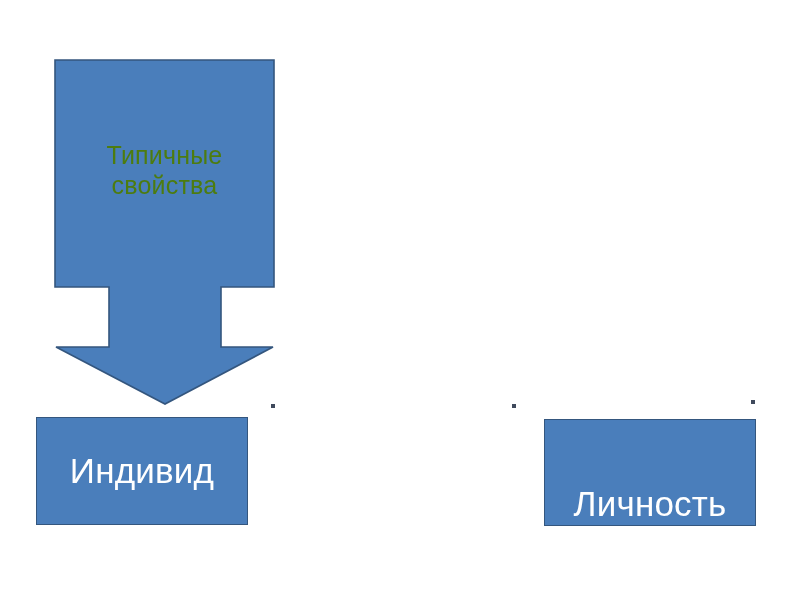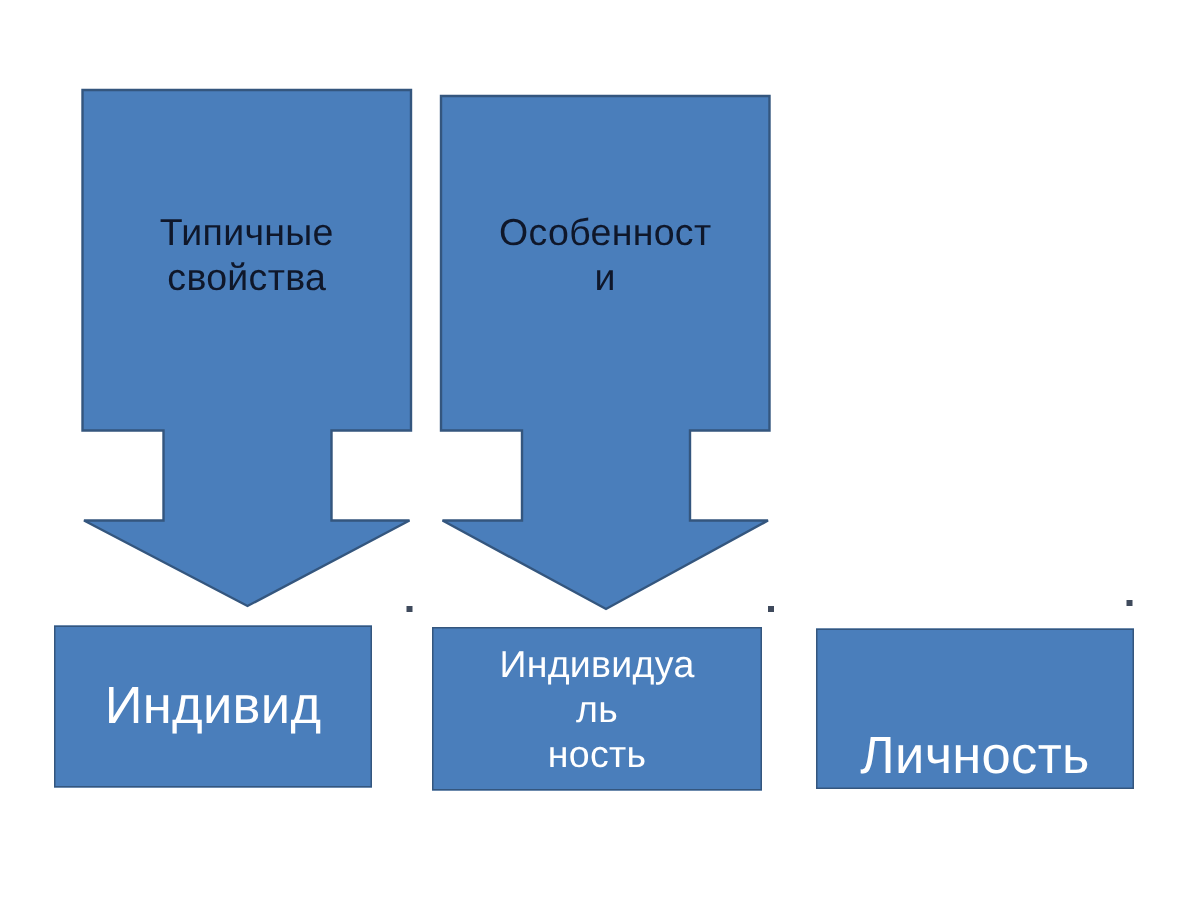--- a/index.html
+++ b/index.html
@@ -26,21 +26,21 @@
   .arrow-callout svg {
     position: absolute;
     left: 0;
     top: 0;
     overflow: visible;
   }
   .callout-label {
     position: absolute;
     left: 0;
     right: 0;
-    color: #0f172a;
+    color: #4d7c0f;
     text-align: center;
     line-height: 1.18;
     font-weight: 400;
     white-space: pre-line;
     letter-spacing: 0.2px;
     pointer-events: none;
   }
 
   
   .result-box {
@@ -78,33 +78,21 @@
       <path d="M 1,1 L 220,1 L 220,228 L 167,228 L 167,288 L 219,288 L 111,345 L 2,288 L 55,288 L 55,228 L 1,228 Z" fill="#4A7EBB" stroke="#34567E" stroke-width="1.6" stroke-linejoin="miter"></path>
     </svg>
     <div class="callout-label" style="top:82px; font-size:25px;">Типичные
 свойства</div>
   </div>
 
   <div class="result-box" style="left:36px; top:417px; width:212px; height:108px;">
     <span class="result-label" style="font-size:35px;text-align:center;">Индивид</span>
   </div>
 
-  <div class="arrow-callout" style="left:293px; top:63px; width:221px; height:345px;">
-    <svg width="221" height="345" viewBox="0 0 221 345">
-      <path d="M 1,1 L 220,1 L 220,224 L 167,224 L 167,284 L 219,284 L 111,343 L 2,284 L 55,284 L 55,224 L 1,224 Z" fill="#4A7EBB" stroke="#34567E" stroke-width="1.6" stroke-linejoin="miter"></path>
-    </svg>
-    <div class="callout-label" style="top:78px; font-size:25px;">Особенност
-и</div>
-  </div>
 
-  <div class="result-box" style="left:288px; top:418px; width:220px; height:109px;">
-    <span class="result-label" style="font-size:25px;">Индивидуа
-ль
-ность</span>
-  </div>
 
 
   <div class="result-box" style="left:544px; top:419px; width:212px; height:107px;align-items:flex-end;">
     <span class="result-label" style="font-size:35px;">Личность</span>
   </div>
 
   <div class="handle-dot" style="left:271px; top:404px;"></div>
   <div class="handle-dot" style="left:512px; top:404px;"></div>
   <div class="handle-dot" style="left:751px; top:400px;"></div>
 

